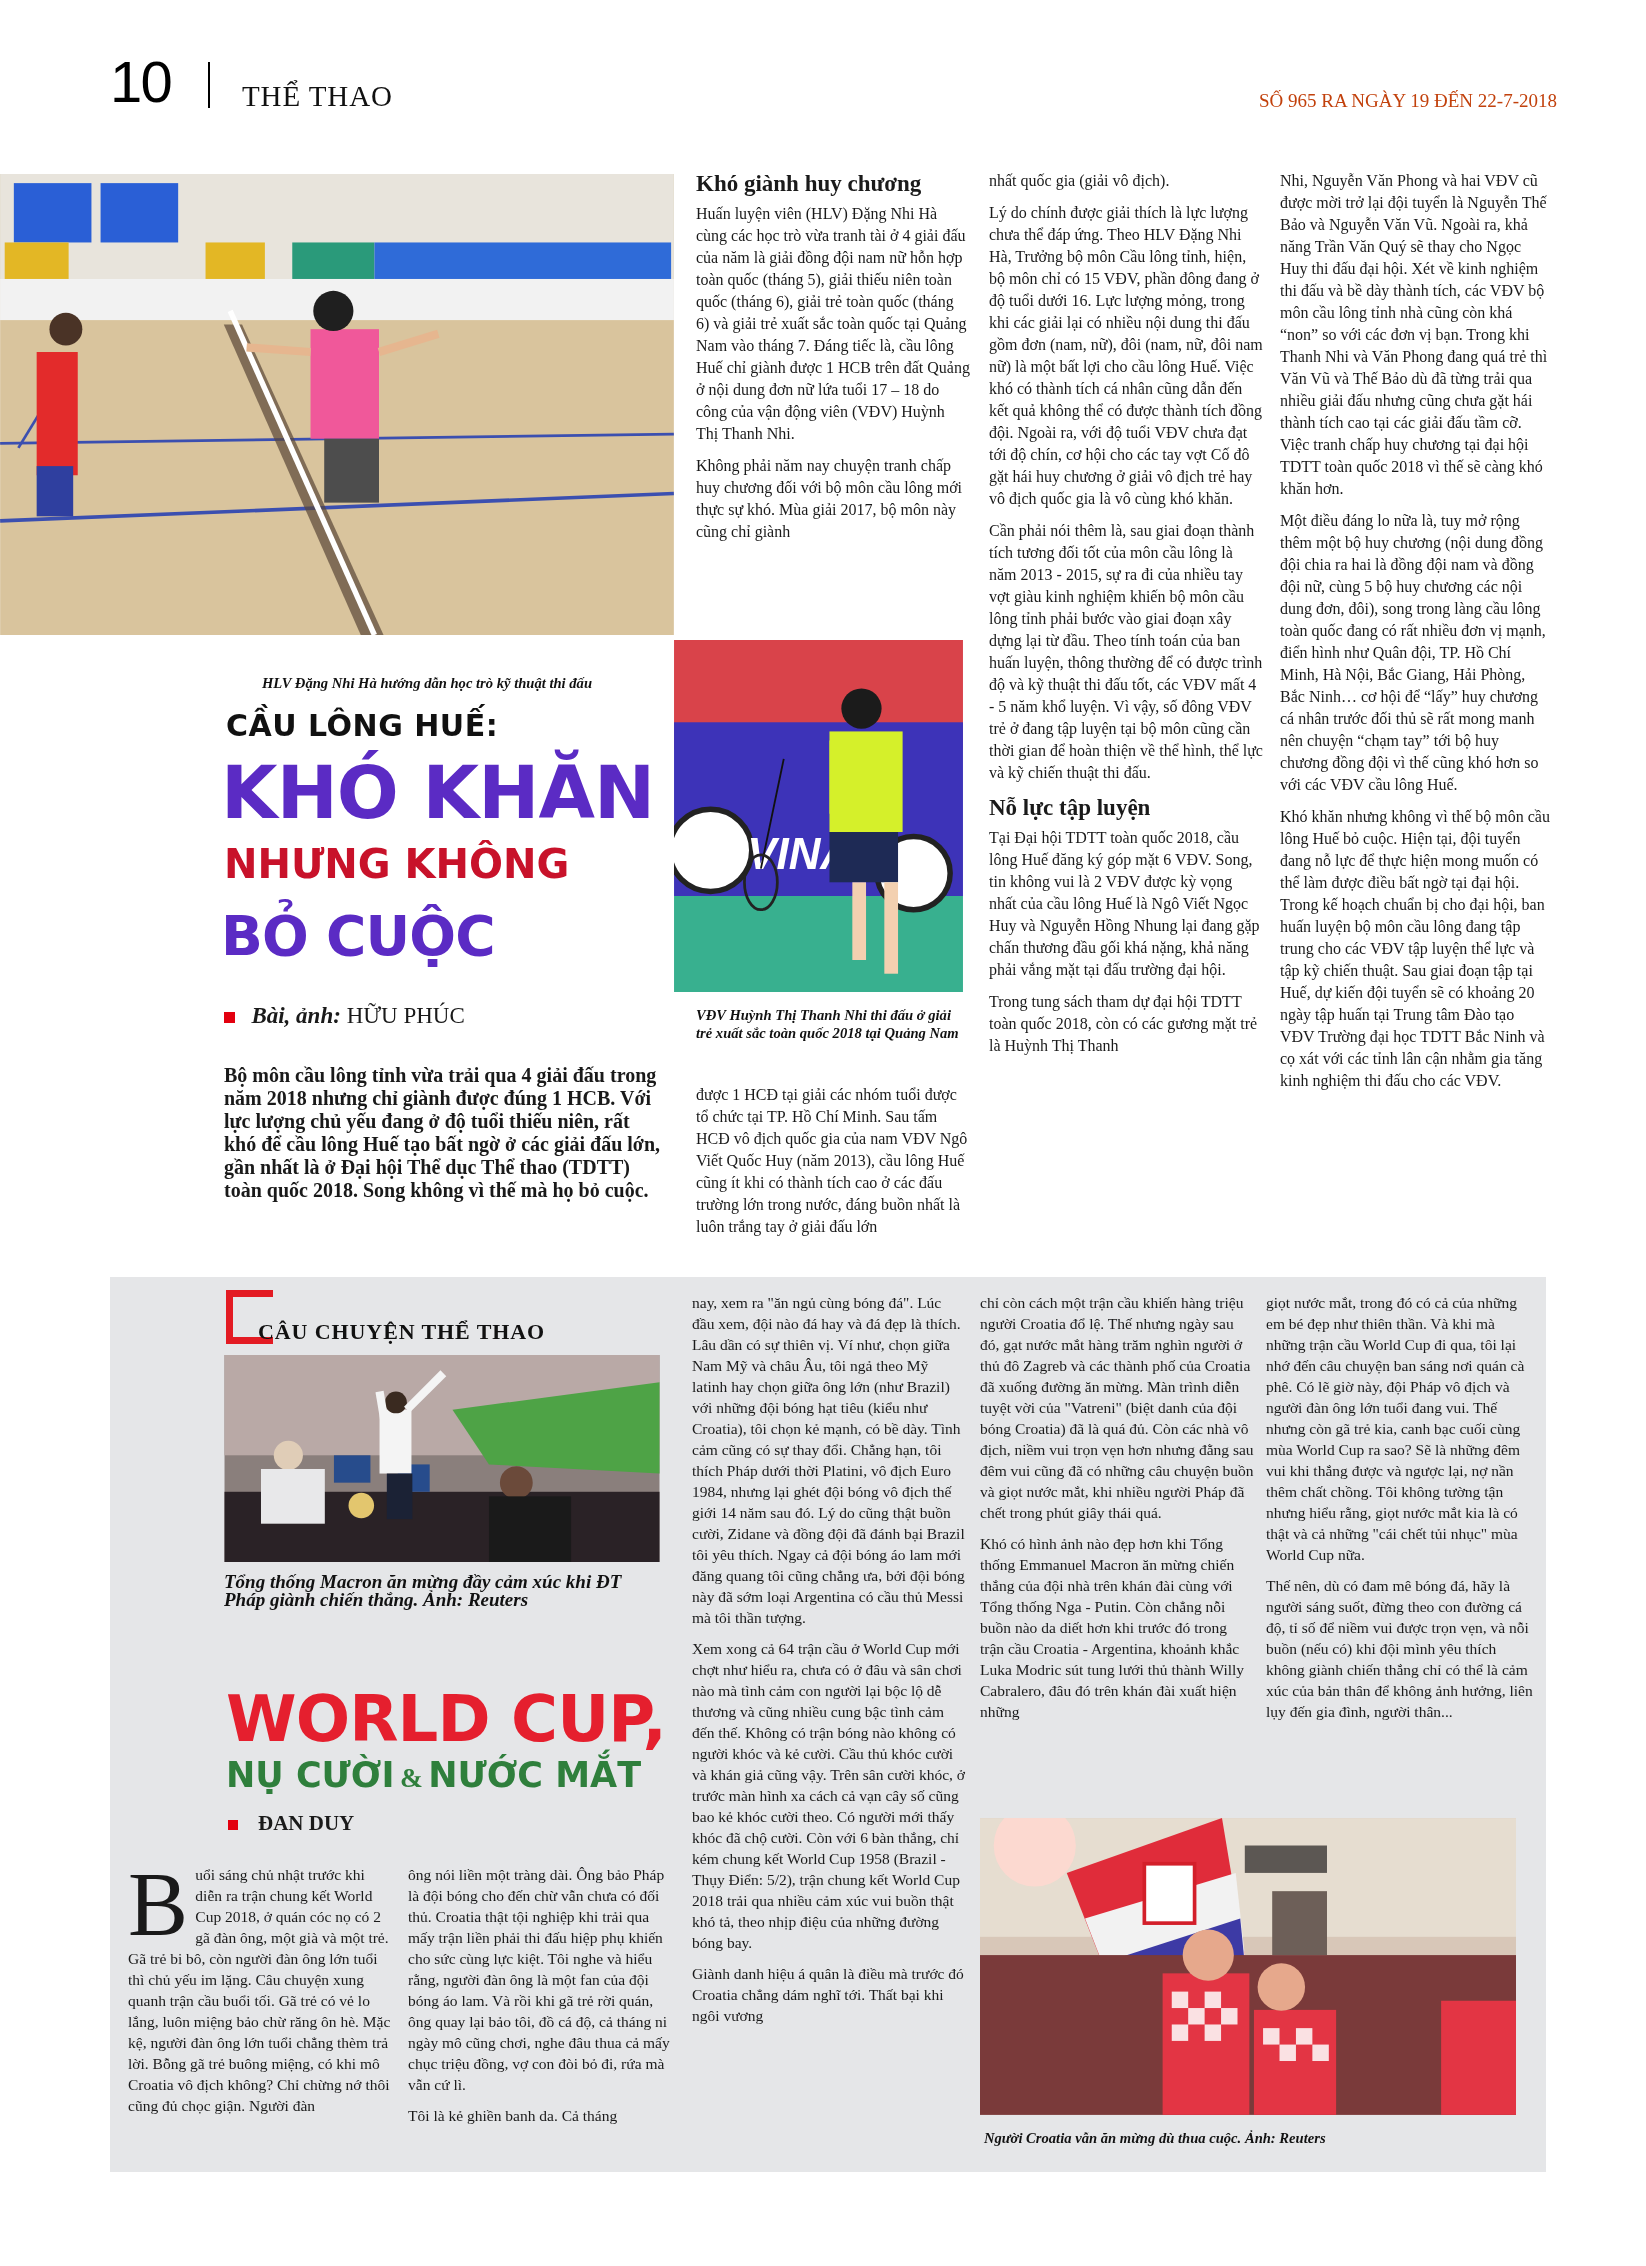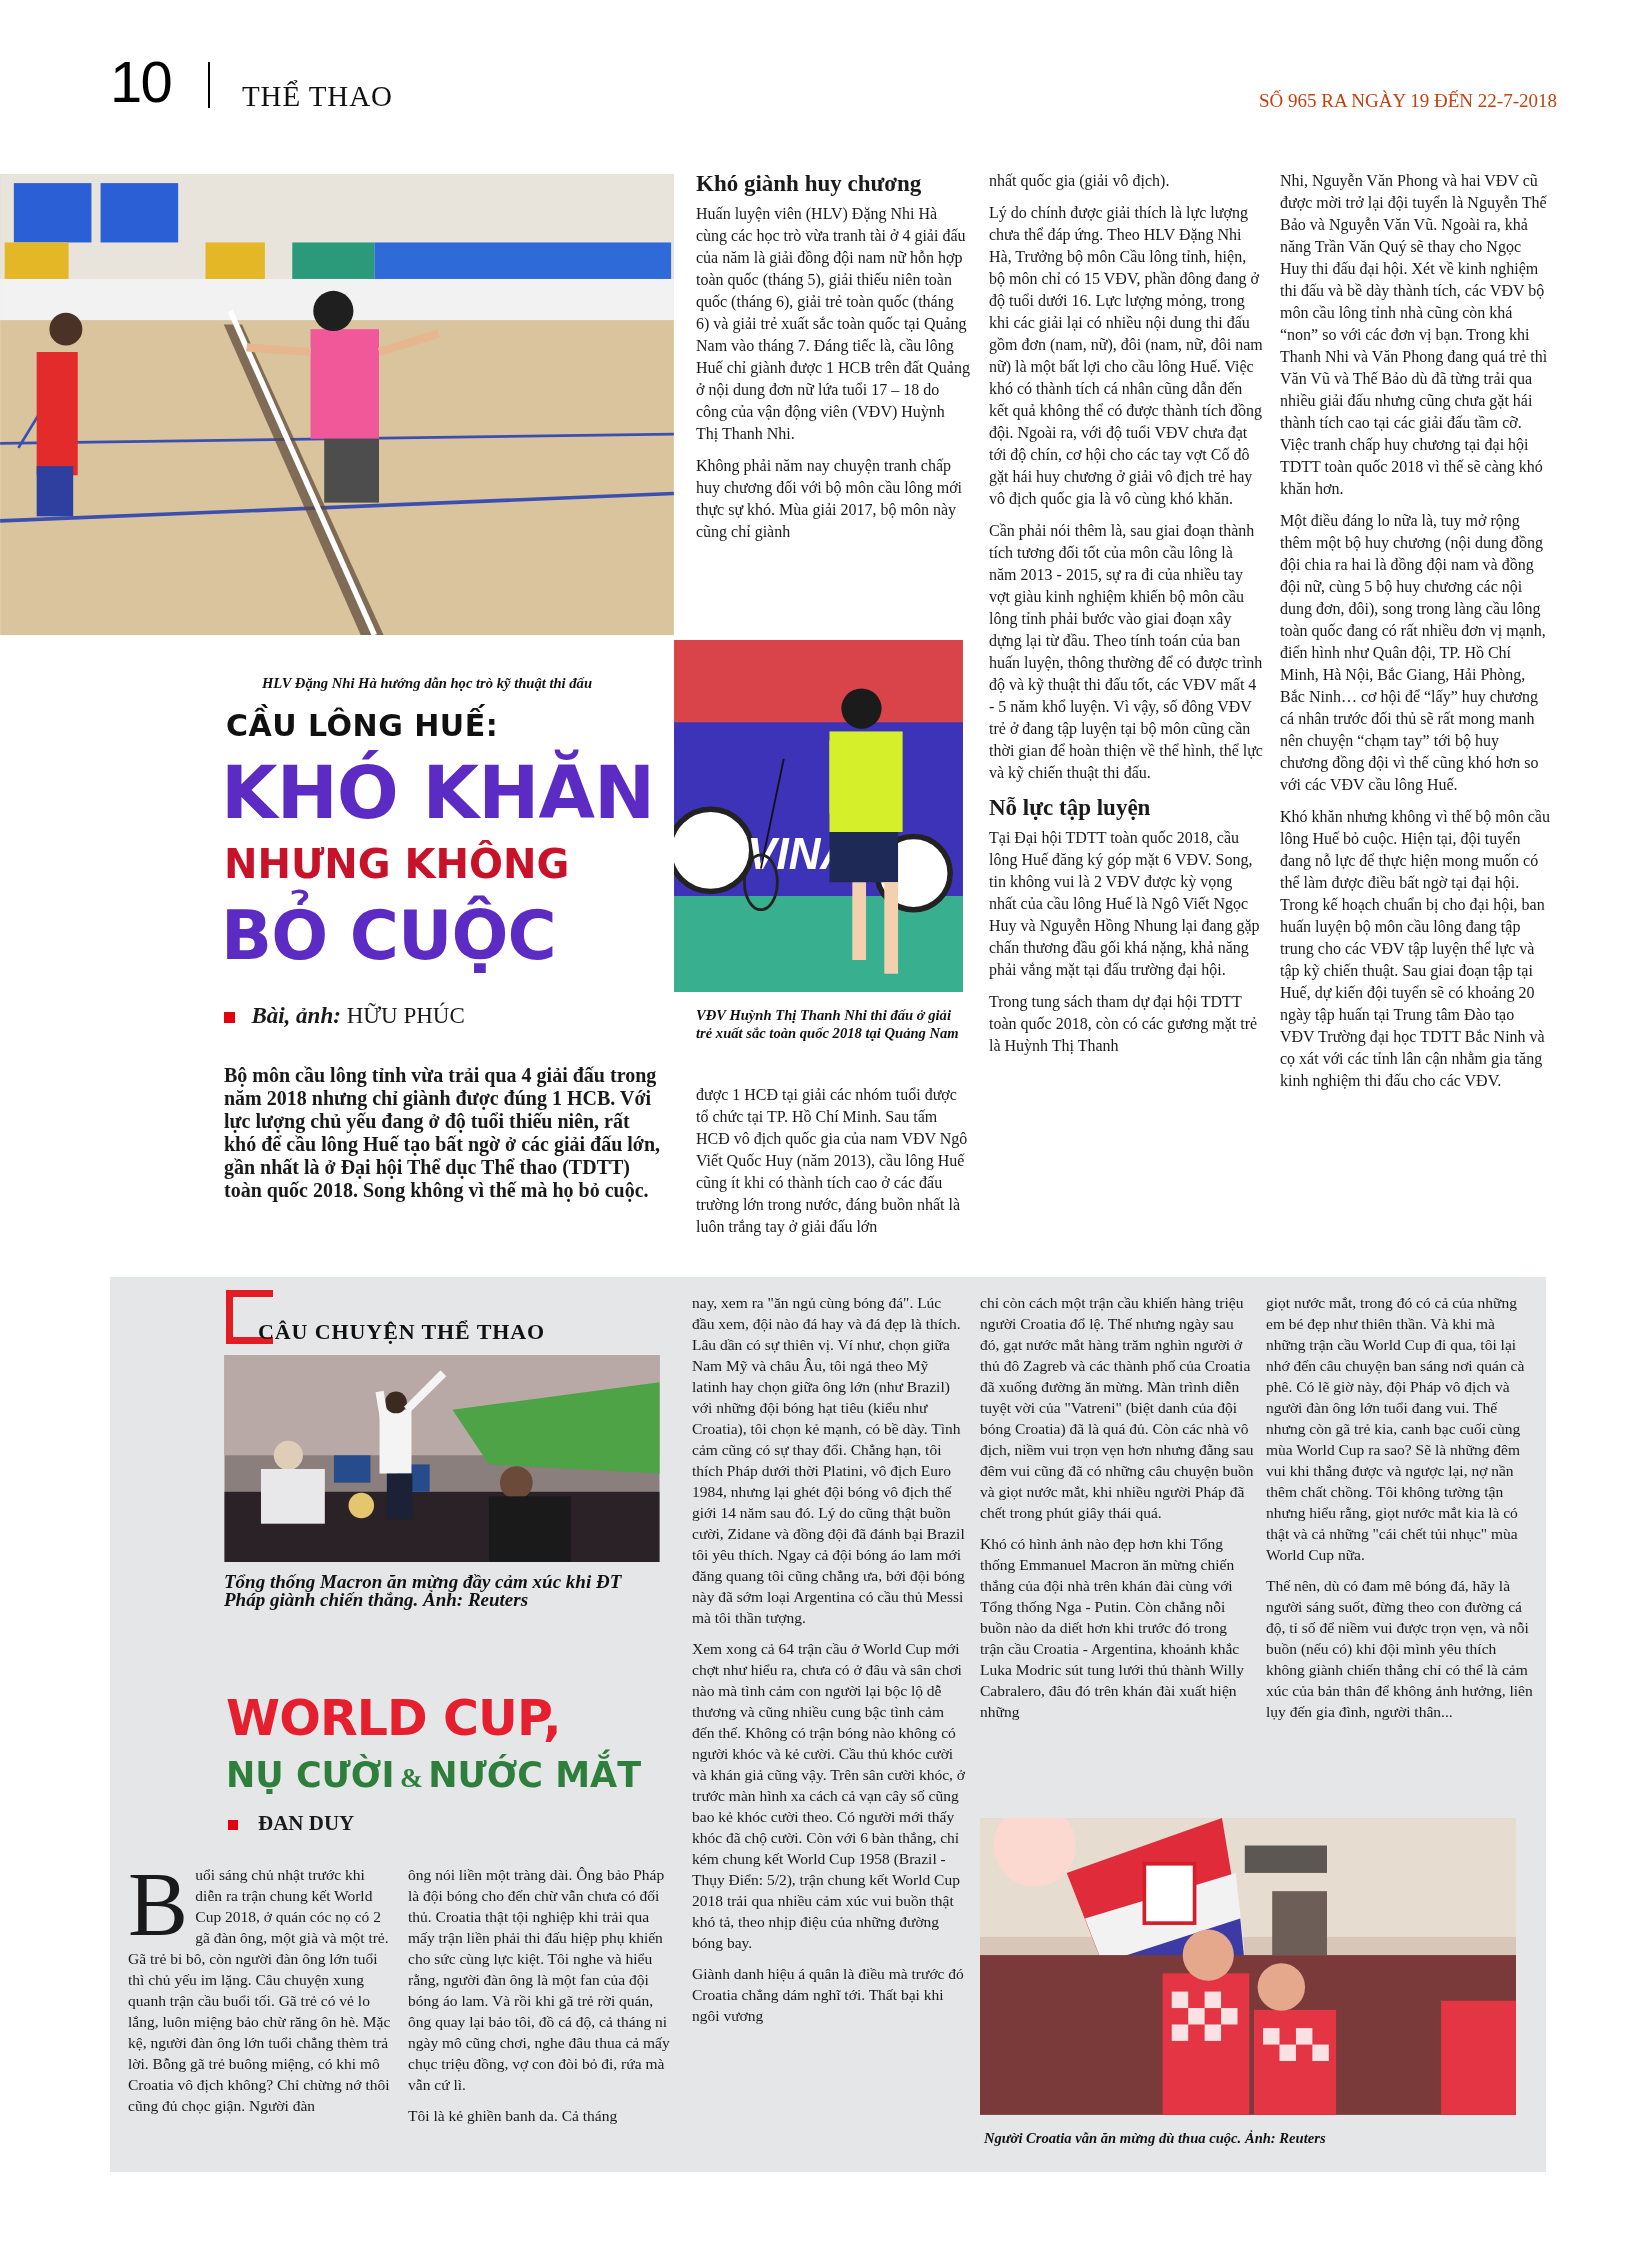--- a/index.html
+++ b/index.html
@@ -10,29 +10,29 @@
   .section{left:242px;top:80px;font-size:29px;letter-spacing:0.9px;color:#111;}
   .issue{right:90px;top:90px;font-size:19px;color:#c2410c;}
   .photo{overflow:hidden;}
   .caption{font-style:italic;font-weight:bold;font-size:14.6px;line-height:18.3px;color:#111;}
   .col{font-size:16px;line-height:22px;text-align:left;}
   .col p{margin:0 0 10px 0;}
   .col h3{margin:0 0 5.5px 0;font-size:23px;line-height:27.4px;font-weight:bold;}
   .kicker{left:226px;top:708px;font-family:"DejaVu Sans","Liberation Sans",sans-serif;font-weight:bold;font-size:30px;color:#111;letter-spacing:0.5px;}
   .hl1{left:221px;top:751px;font-family:"DejaVu Sans","Liberation Sans",sans-serif;font-weight:bold;font-size:73px;line-height:84px;color:#5b2bc4;letter-spacing:-0.9px;}
   .hl2{left:224px;top:836px;font-family:"DejaVu Sans","Liberation Sans",sans-serif;font-weight:bold;font-size:40px;line-height:57px;color:#c8122a;letter-spacing:0px;}
-  .hl3{left:221px;top:891px;font-family:"DejaVu Sans","Liberation Sans",sans-serif;font-weight:bold;font-size:67px;line-height:91px;color:#5b2bc4;letter-spacing:-0.9px;}
+  .hl3{left:221px;top:891px;font-family:"DejaVu Sans","Liberation Sans",sans-serif;font-weight:bold;font-size:55px;line-height:91px;color:#5b2bc4;letter-spacing:-0.9px;}
   .byline{left:224px;top:1003px;font-size:23px;}
   .byline .sq{display:inline-block;width:11px;height:11px;background:#e3000f;margin-right:16.4px;vertical-align:middle;}
   .byline i{font-weight:bold;}
   .lede{left:224px;top:1064px;width:439px;font-weight:bold;font-size:20px;line-height:23px;}
   .graybox{left:110px;top:1277px;width:1436px;height:895px;background:#e5e6e8;}
   .bracket{left:226px;top:1290px;width:40px;height:40px;border:7.3px solid #e31b23;border-right:none;}
   .sechead{left:258px;top:1319px;font-weight:bold;font-size:22px;letter-spacing:0.9px;color:#111;}
-  .wc1{left:226px;top:1689px;font-family:"DejaVu Sans","Liberation Sans",sans-serif;font-weight:bold;font-size:49px;line-height:60px;color:#e51f2e;letter-spacing:-0.9px;}
+  .wc1{left:226px;top:1689px;font-family:"DejaVu Sans","Liberation Sans",sans-serif;font-weight:bold;font-size:64px;line-height:60px;color:#e51f2e;letter-spacing:-0.9px;}
   .wc2{left:226px;top:1754px;font-family:"DejaVu Sans","Liberation Sans",sans-serif;font-weight:bold;font-size:35px;line-height:42px;color:#2f7f3c;}
   .wc2 .amp{font-family:"Liberation Serif",serif;font-size:27.4px;color:#2f7f3c;margin:0 5.5px;}
   .byline2{left:228px;top:1811px;font-weight:bold;font-size:21px;}
   .byline2 .sq{display:inline-block;width:10px;height:10px;background:#e3000f;margin-right:20px;vertical-align:middle;}
   .dropcap{float:left;font-size:90px;line-height:69px;margin:5.5px 7.3px 0 0;font-family:"Liberation Serif",serif;}
 </style>
 </head>
 <body>
 
 <div class="abs pagenum">10</div>

